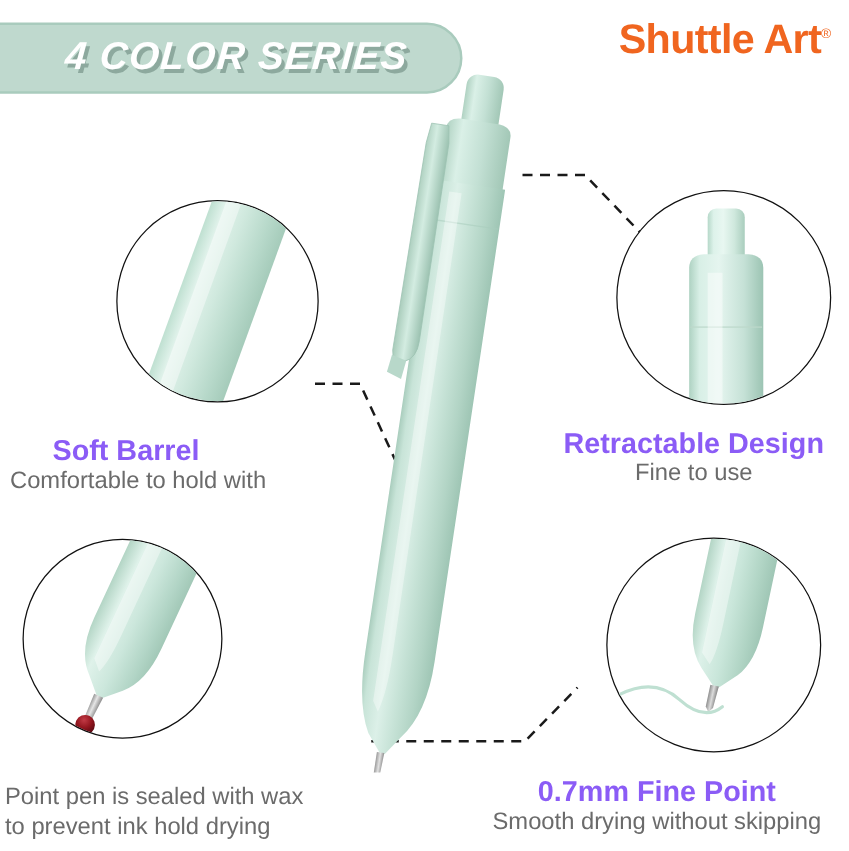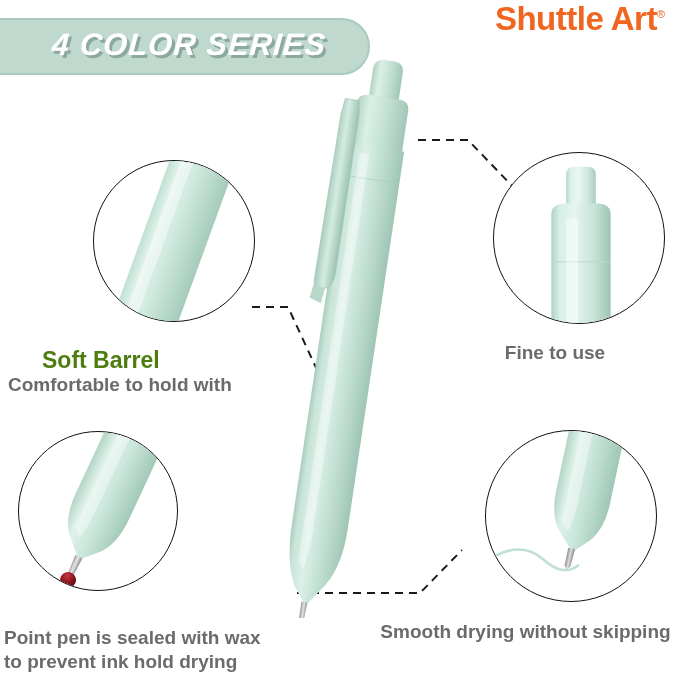--- a/index.html
+++ b/index.html
@@ -12,21 +12,21 @@
   }
   #page {
     position: relative;
     width: 679px; height: 681px;
     background: #ffffff;
   }
 
   
   .brand {
     position: absolute;
-    top: 2px; right: 14px;
+    top: 14px; right: 14px;
     font-family: "Liberation Sans", sans-serif;
     font-weight: bold;
     font-size: 33px;
     letter-spacing: -0.5px;
     color: #F0651F;
     line-height: 1;
     white-space: nowrap;
     margin-left: 44px;
   }
   .brand .reg {
@@ -87,27 +87,27 @@
   .c-wax     { left: 18px;  top: 431px; width: 160px; height: 160px; }
   .c-fine    { left: 485px; top: 430px; width: 172px; height: 172px; }
   .callout svg { display: block; width: 100%; height: 100%; }
 
   
   .feature { position: absolute; }
   .f-title {
     font-family: "Liberation Sans", sans-serif;
     font-weight: bold;
     font-size: 23px;
-    color: #4d7c0f;
+    color: #8b5cf6;
     white-space: nowrap;
     line-height: 1.15;
   }
   .f-sub {
     font-family: "Liberation Sans", sans-serif;
-    font-weight: bold;
+    font-weight: normal;
     font-size: 19px;
     color: #6b6b6b;
     white-space: nowrap;
     line-height: 1.25;
   }
 
   .feat-barrel  { left: 8px;   top: 347px; text-align: left; }
   .feat-barrel .f-title { padding-left: 34px; }
   .feat-retract { left: 432px; top: 341px; text-align: center; width: 246px; }
   .feat-wax     { left: 4px;   top: 626px; text-align: left; }
@@ -278,25 +278,27 @@
       <path d="M 10 126 Q 38 112 58 130 Q 78 148 93 136" fill="none" stroke="#bfe0d2" stroke-width="2.6" stroke-linecap="round"></path>
     </svg>
   </div>
 
   <div class="feature feat-barrel">
     <div class="f-title">Soft Barrel</div>
     <div class="f-sub">Comfortable to hold with</div>
   </div>
 
   <div class="feature feat-retract">
+    <div class="f-title">Retractable Design</div>
     <div class="f-sub">Fine to use</div>
   </div>
 
   <div class="feature feat-wax">
     <div class="f-sub">Point pen is sealed with wax</div>
     <div class="f-sub">to prevent ink hold drying</div>
   </div>
 
   <div class="feature feat-fine">
+    <div class="f-title">0.7mm Fine Point</div>
     <div class="f-sub">Smooth drying without skipping</div>
   </div>
 
 </div>
 
 </body></html>

